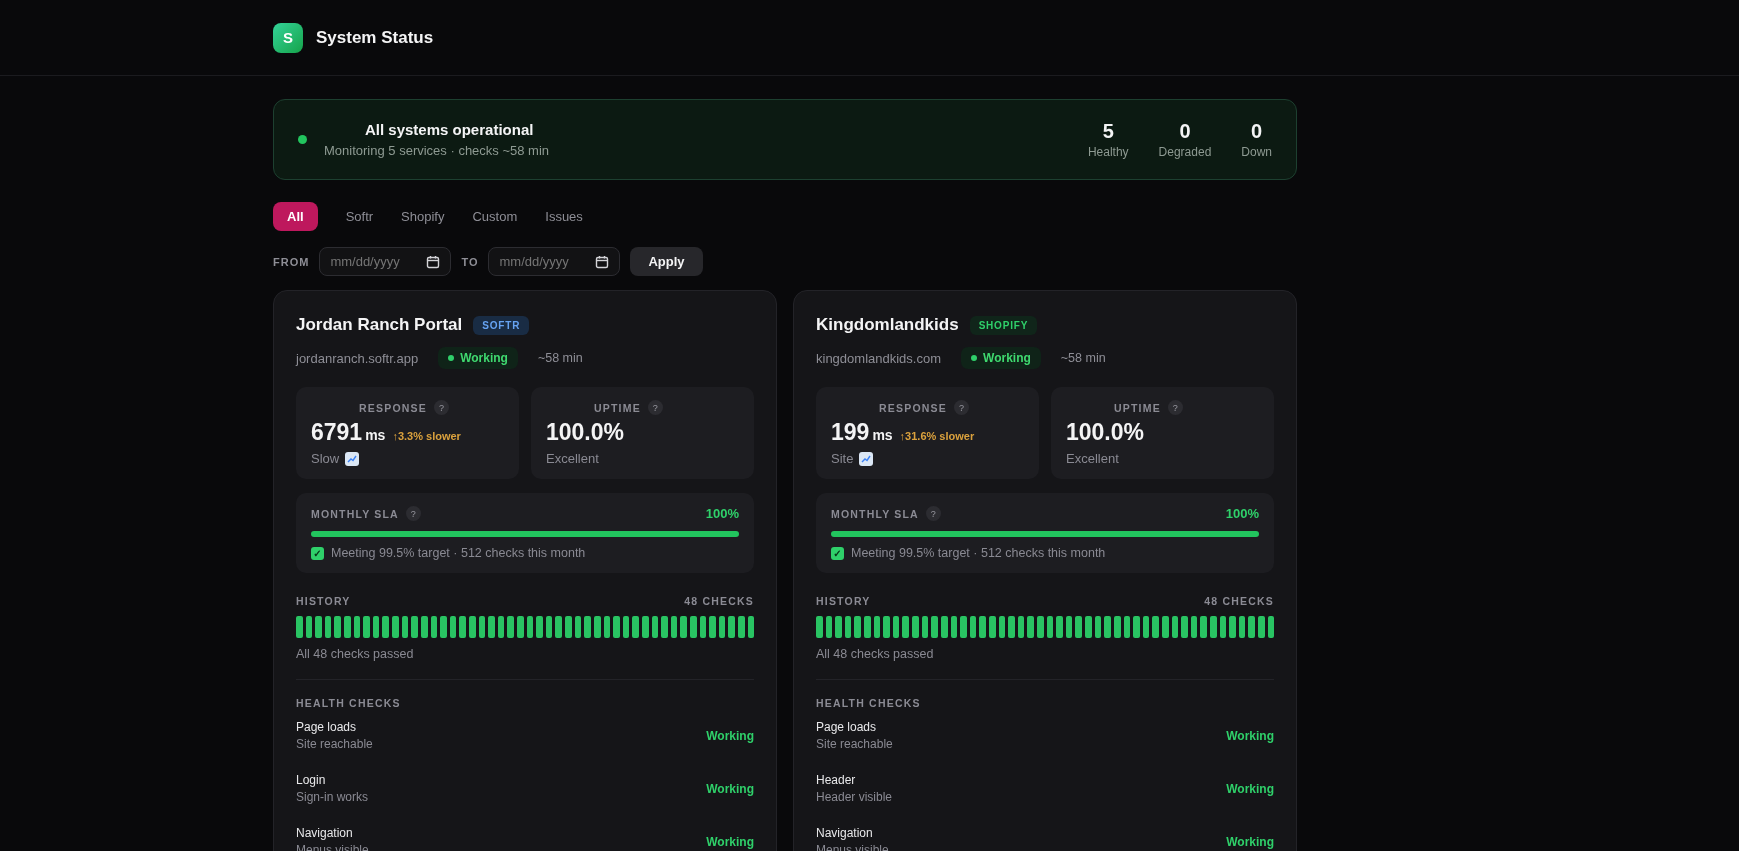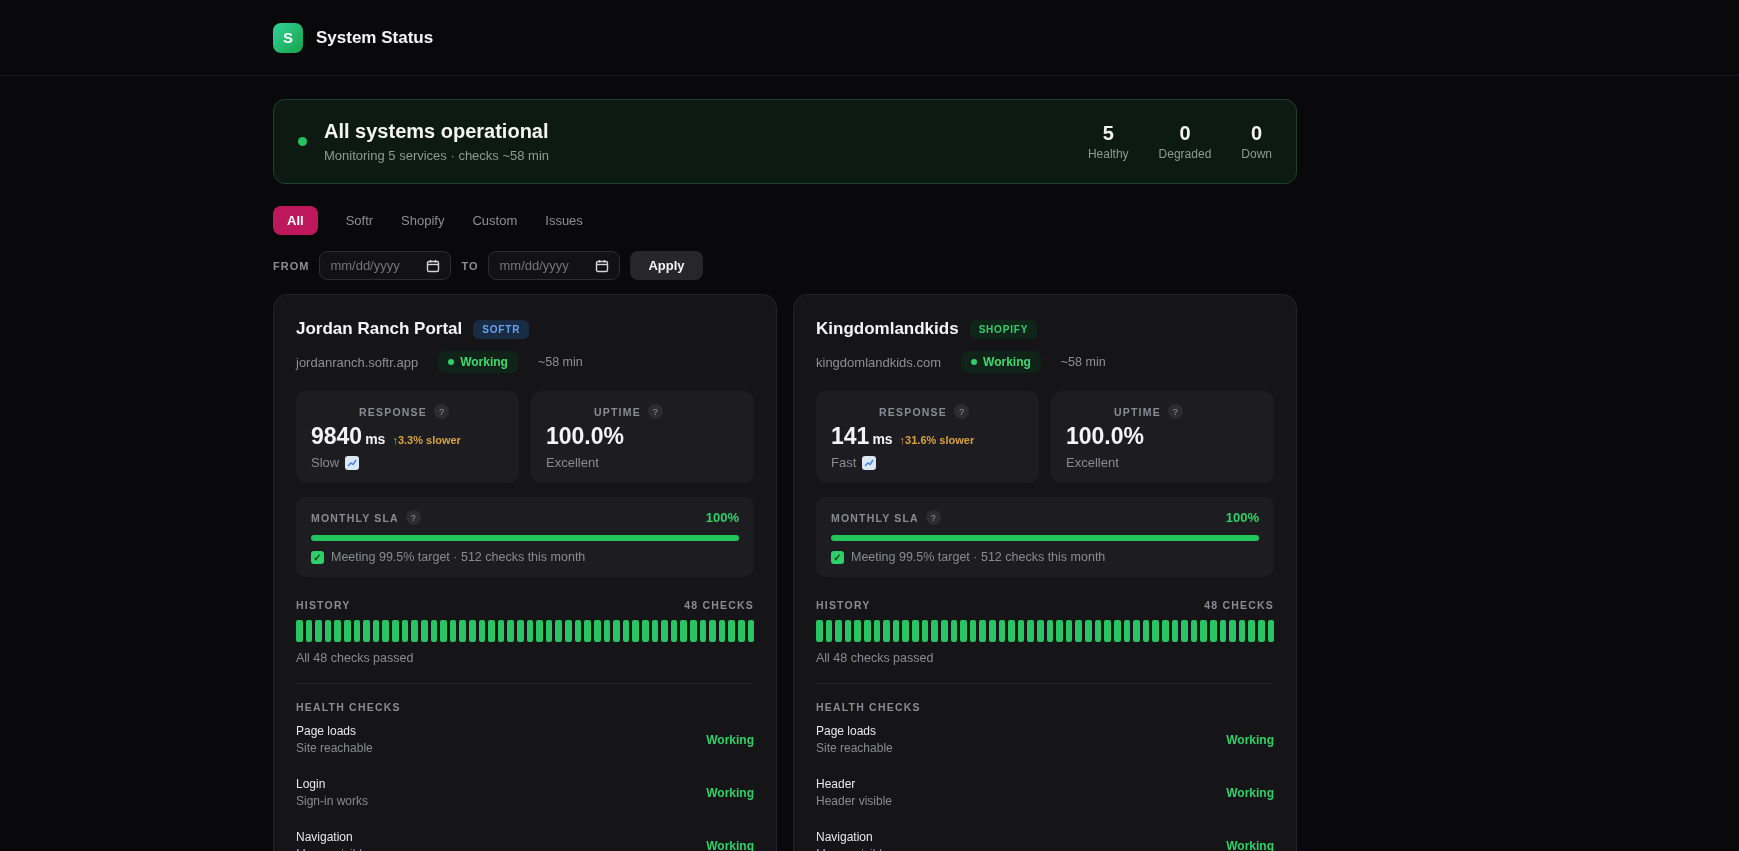--- a/index.html
+++ b/index.html
@@ -25,21 +25,21 @@
     box-shadow:5px 3px 0 0 #f6b75c; transform:rotate(160deg); }
   .btn { background:#27272b; color:#f4f4f5; border:none; border-radius:8px;
     padding:9px 18px; font-size:13px; font-weight:bold; cursor:pointer;
     font-family:"Liberation Sans", sans-serif; }
   .manage-link { color:#8e8e96; font-size:13.5px; text-decoration:none; padding:0 6px; }
 
   
   .banner { margin-top:23px; background:#0c1a12; border:1px solid #1d4030;
     border-radius:12px; padding:20px 24px; display:flex; align-items:center; }
   .banner-dot { width:9px; height:9px; border-radius:50%; background:#22c55e; margin-right:17px; }
-  .banner-title { font-size:20px; font-weight:bold; }
+  .banner-title { font-size:15px; font-weight:bold;margin-left:41px; }
   .banner-sub { font-size:13px; color:#8e9a92; margin-top:5px; }
   .banner-stats { margin-left:auto; display:flex; gap:30px; }
   .stat { text-align:center; }
   .stat-value { font-size:20px; font-weight:bold; }
   .stat-label { font-size:12px; color:#8e9a92; margin-top:2px; }
 
   
   .tabs { margin-top:22px; display:flex; align-items:center; gap:28px; }
   .tab { font-size:13px; color:#8e8e96; cursor:pointer; padding:7px 0; border-radius:8px; }
   .tab.active { background:#be185d; color:#fff; font-weight:bold; padding:7px 14px; }
@@ -193,21 +193,21 @@
         <span class="interval">~58 min</span>
       </div>
 
       <div class="metrics">
         <div class="metric-box">
           <div class="metric-label-row">
             <span class="metric-label">RESPONSE</span>
             <span class="help-icon">?</span>
           </div>
           <div class="metric-value-row">
-            <span class="metric-value">9840</span>
+            <span class="metric-value">6791</span>
             <span class="metric-unit">ms</span>
             <span class="metric-delta">↑3.3% slower</span>
           </div>
           <div class="metric-sub">
             <span>Slow</span>
             <span class="trend-icon">
               <svg width="10" height="10" viewBox="0 0 10 10">
                   <polyline points="1,8 4,5 6,6.5 9,2" fill="none" stroke="#3b82f6" stroke-width="1.4"></polyline>
                 </svg>
             </span>
@@ -340,26 +340,26 @@
         <span class="interval">~58 min</span>
       </div>
 
       <div class="metrics">
         <div class="metric-box">
           <div class="metric-label-row">
             <span class="metric-label">RESPONSE</span>
             <span class="help-icon">?</span>
           </div>
           <div class="metric-value-row">
-            <span class="metric-value">141</span>
+            <span class="metric-value">199</span>
             <span class="metric-unit">ms</span>
             <span class="metric-delta">↑31.6% slower</span>
           </div>
           <div class="metric-sub">
-            <span>Fast</span>
+            <span>Site</span>
             <span class="trend-icon">
               <svg width="10" height="10" viewBox="0 0 10 10">
                   <polyline points="1,8 4,5 6,6.5 9,2" fill="none" stroke="#3b82f6" stroke-width="1.4"></polyline>
                 </svg>
             </span>
           </div>
         </div>
         <div class="metric-box">
           <div class="metric-label-row">
             <span class="metric-label">UPTIME</span>

